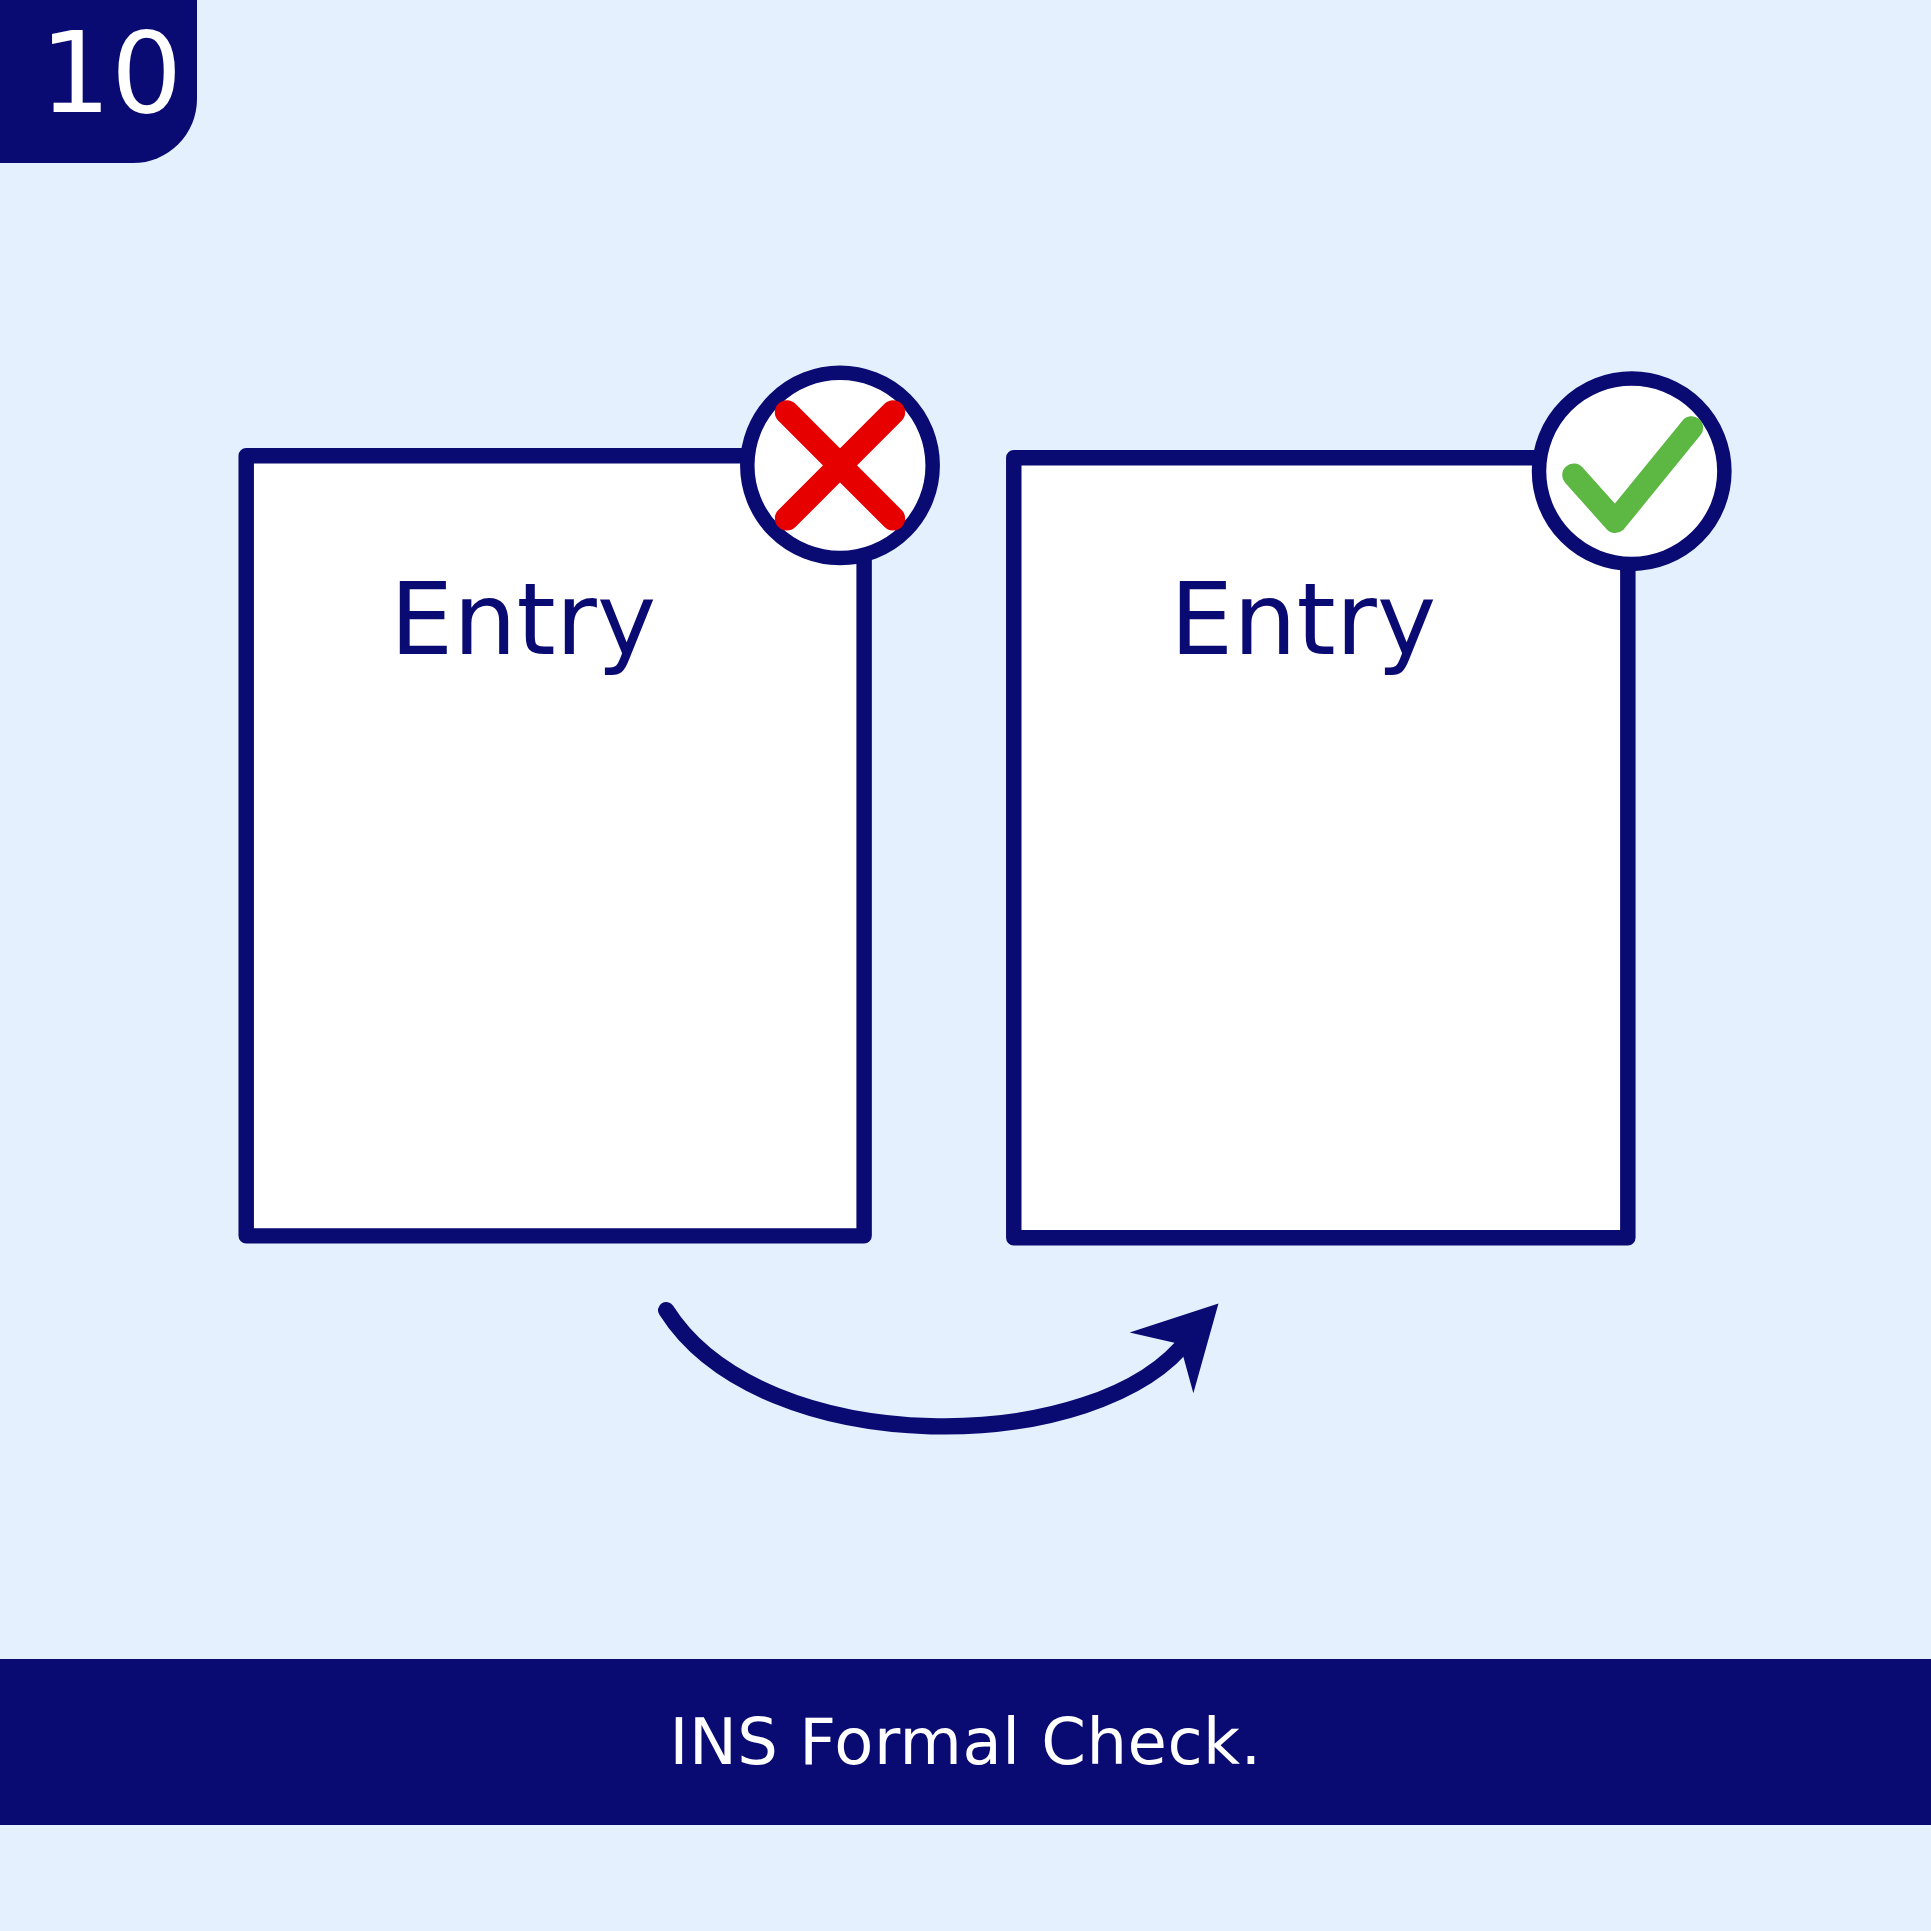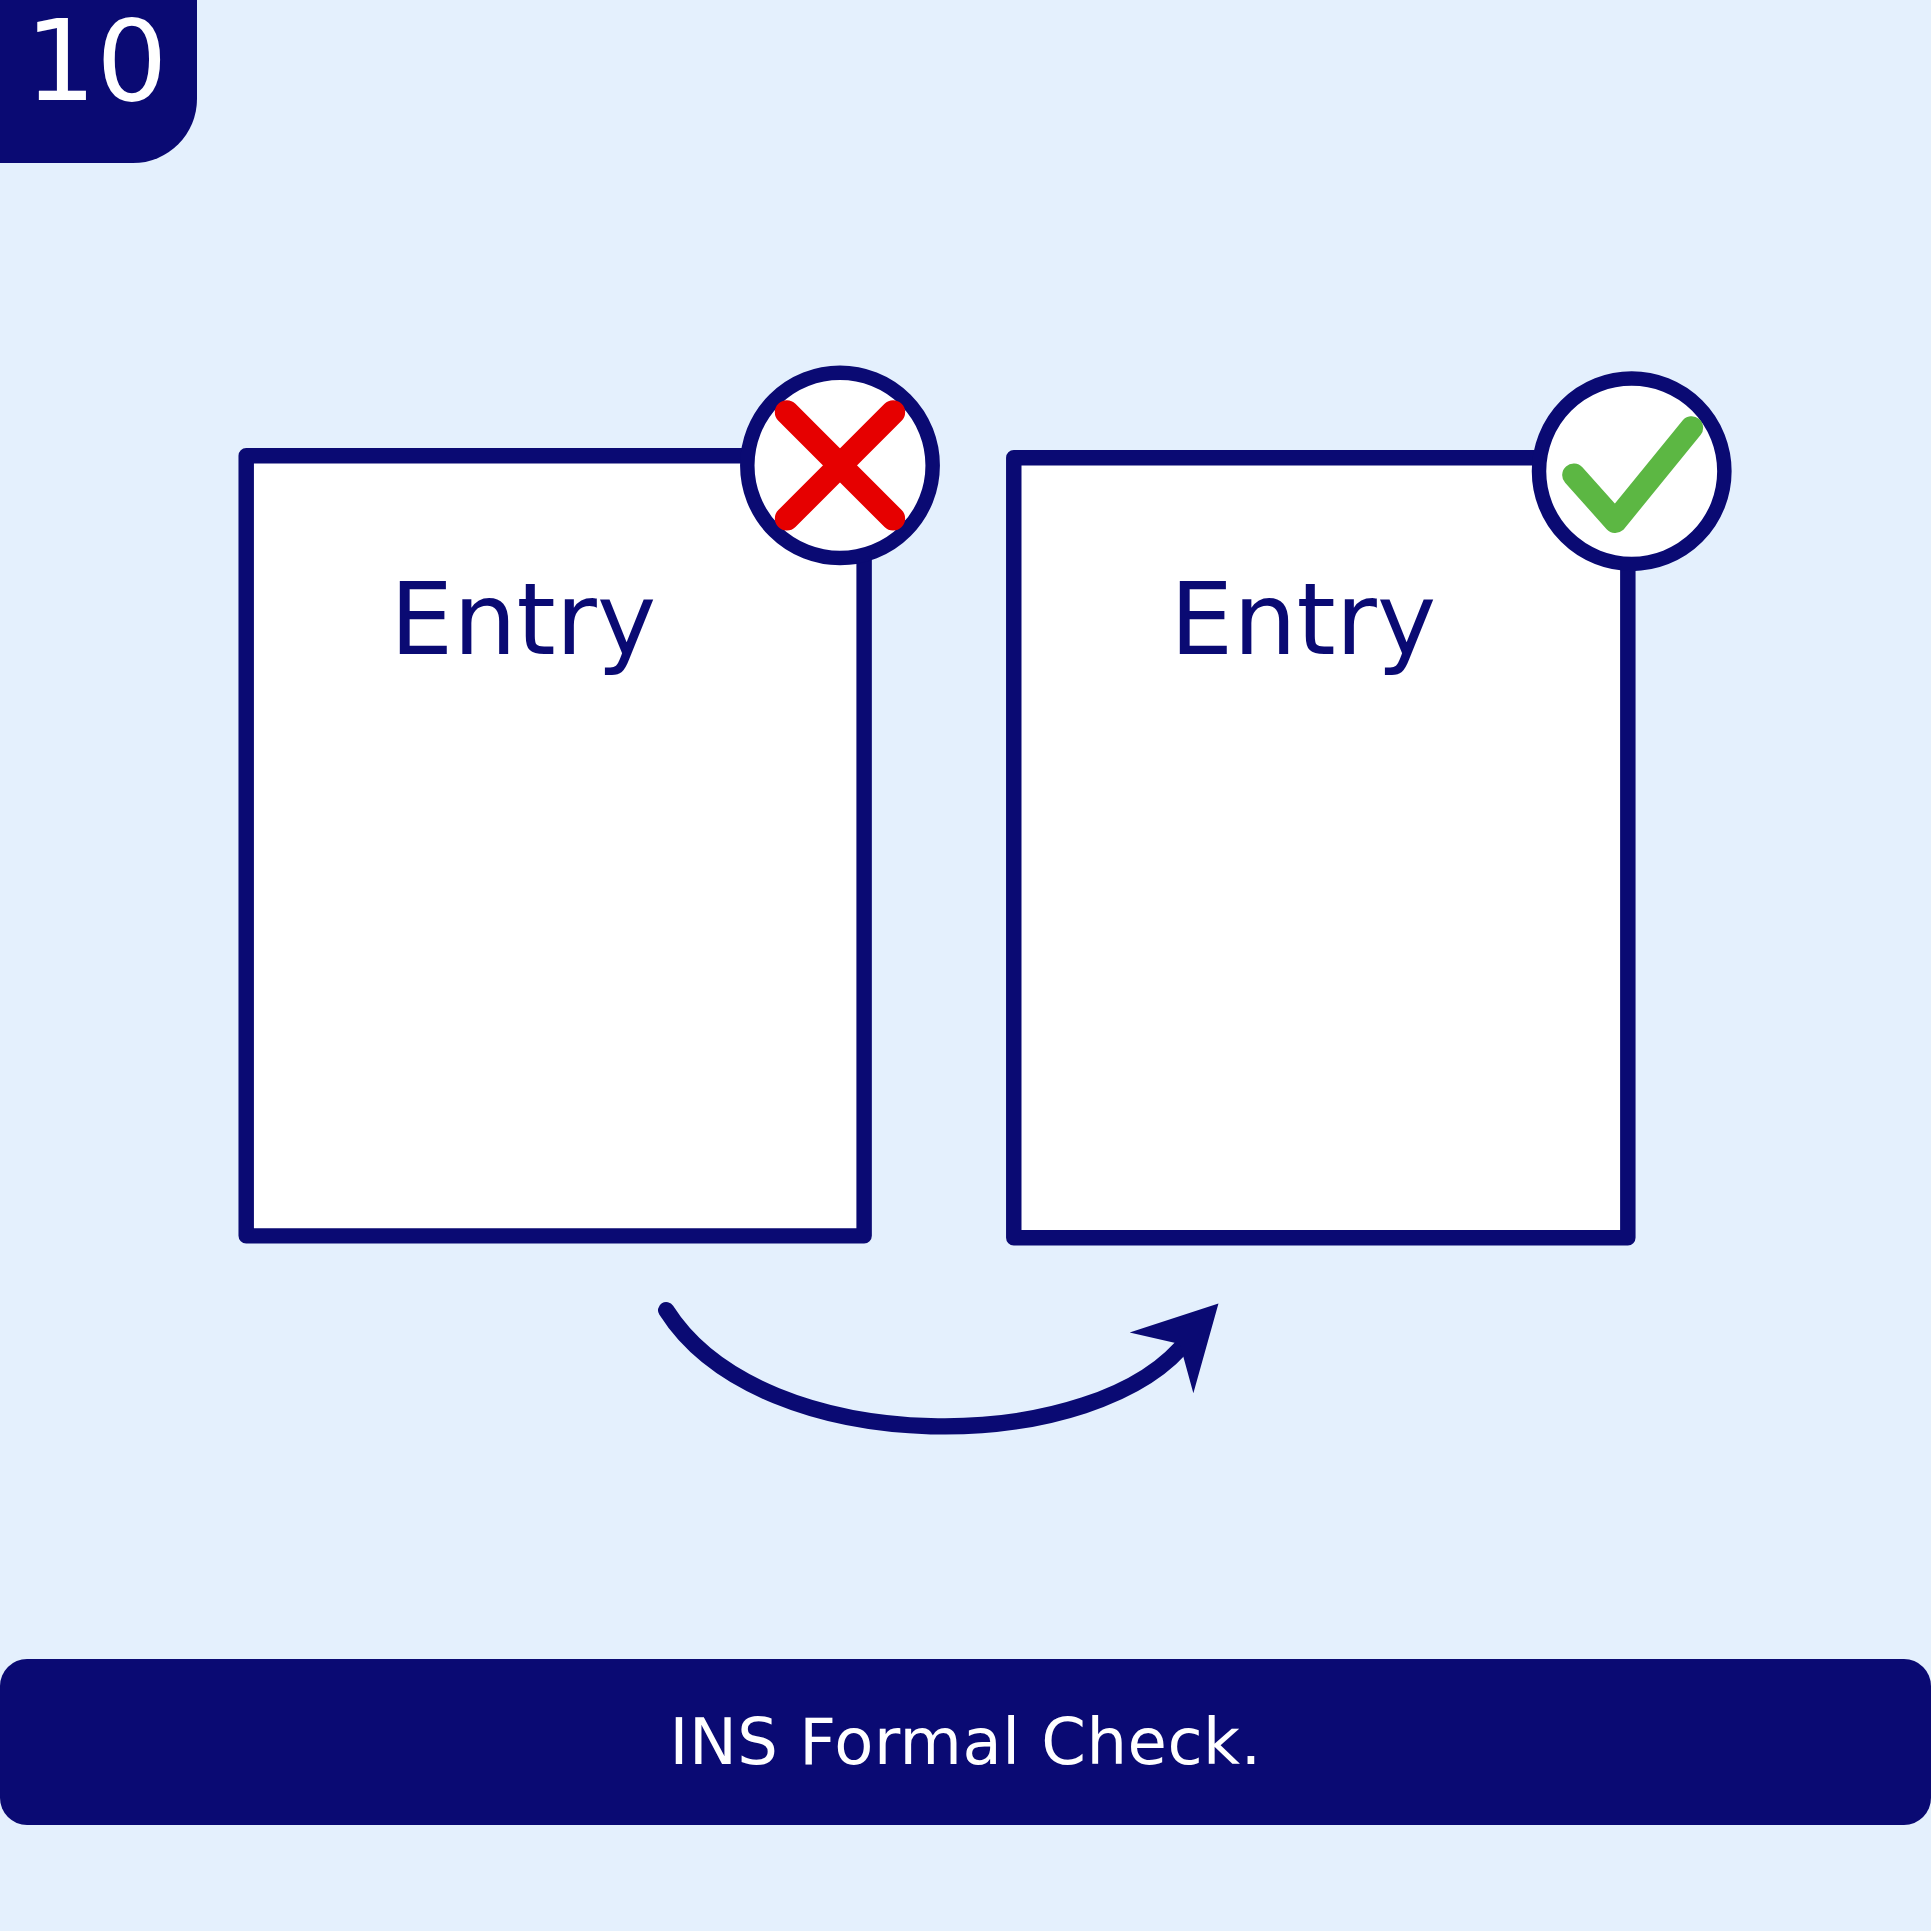--- a/index.html
+++ b/index.html
@@ -20,23 +20,23 @@
   #step-badge {
     position: absolute;
     left: 0;
     top: 0;
     width: 197px;
     height: 163px;
     background: #0a0a73;
     border-bottom-right-radius: 64px;
     display: flex;
     align-items: flex-start;
-    justify-content: flex-start;
+    justify-content: center;
     box-sizing: border-box;
-    padding: 5px 0 0 25px;
+    padding: 17px 0 0 25px;
   }
   #step-badge-number {
     color: #ffffff;
     font-family: "DejaVu Sans", sans-serif;
     font-size: 112px;
     line-height: 1.0;
     font-weight: 400;
     letter-spacing: 0px;
   }
 
@@ -75,21 +75,20 @@
   #bottom-banner {
     position: absolute;
     left: 0;
     top: 1659px;
     width: 1931px;
     height: 166px;
     background: #0a0a73;
     display: flex;
     align-items: center;
     justify-content: center;
-    border-radius: 27px;
   }
   #bottom-banner-caption {
     color: #ffffff;
     font-family: "DejaVu Sans", sans-serif;
     font-size: 64px;
     font-weight: 400;
     line-height: 1;
     letter-spacing: 0.5px;
   }
 </style>

